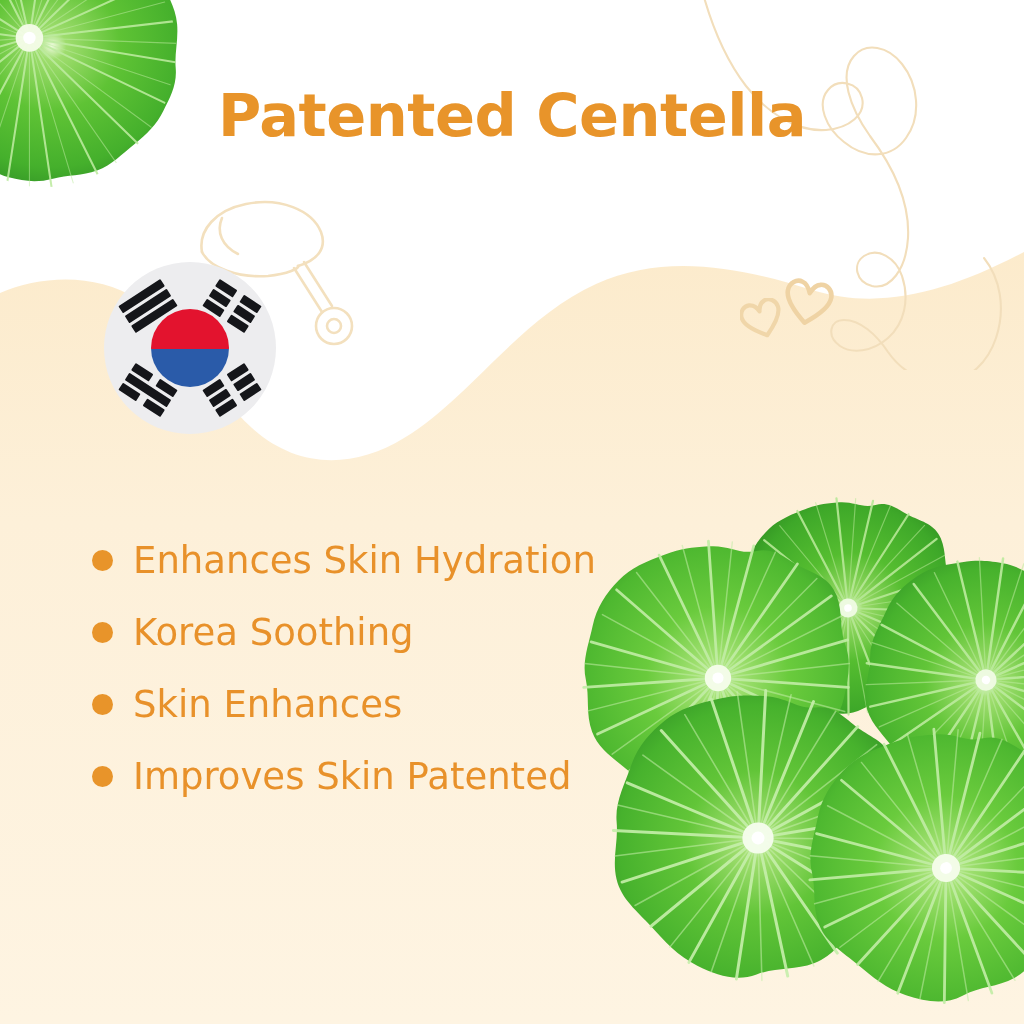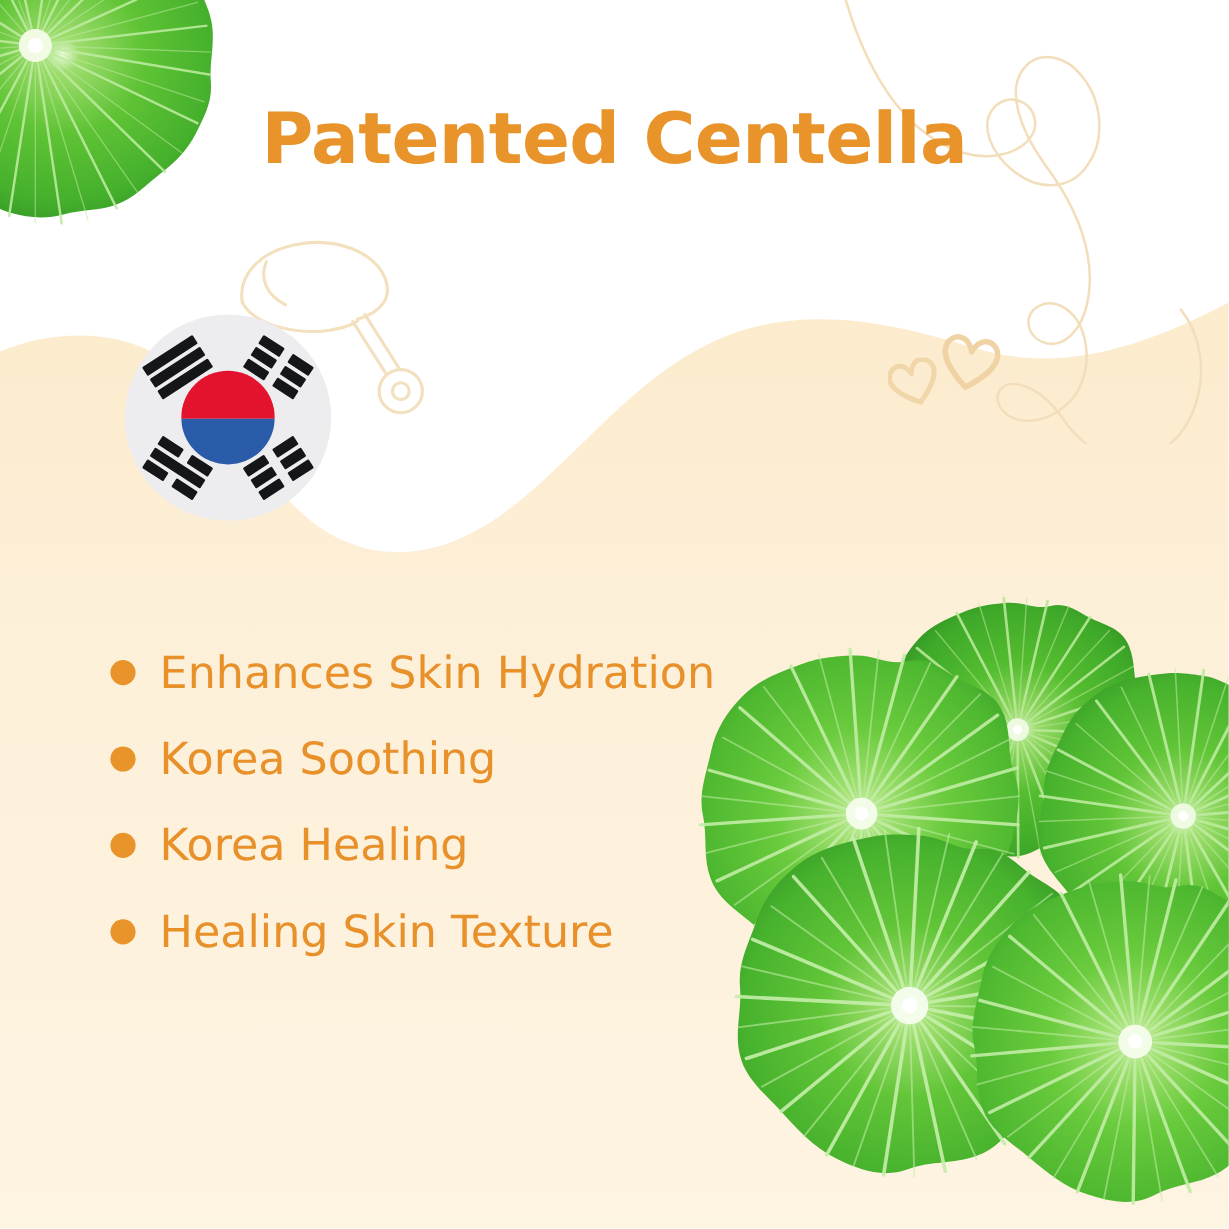--- a/index.html
+++ b/index.html
@@ -250,25 +250,25 @@
     <li class="benefit-row">
       <span class="benefit-dot"></span>
       <span class="benefit-text">Enhances Skin Hydration</span>
     </li>
     <li class="benefit-row">
       <span class="benefit-dot"></span>
       <span class="benefit-text">Korea Soothing</span>
     </li>
     <li class="benefit-row">
       <span class="benefit-dot"></span>
-      <span class="benefit-text">Korea Healing</span>
+      <span class="benefit-text">Skin Enhances</span>
     </li>
     <li class="benefit-row">
       <span class="benefit-dot"></span>
-      <span class="benefit-text">Healing Skin Texture</span>
+      <span class="benefit-text">Improves Skin Patented</span>
     </li>
   </ul>
 
   <svg class="leaf-topleft" width="276" height="276" viewBox="0 0 200 200" aria-hidden="true">
     <defs>
       <radialGradient id="lgA" cx="52%" cy="46%" r="62%">
         <stop offset="0%" stop-color="#EEFBDD"></stop>
         <stop offset="9%" stop-color="#9FDD6E"></stop>
         <stop offset="42%" stop-color="#5FC335"></stop>
         <stop offset="78%" stop-color="#45B02C"></stop>

